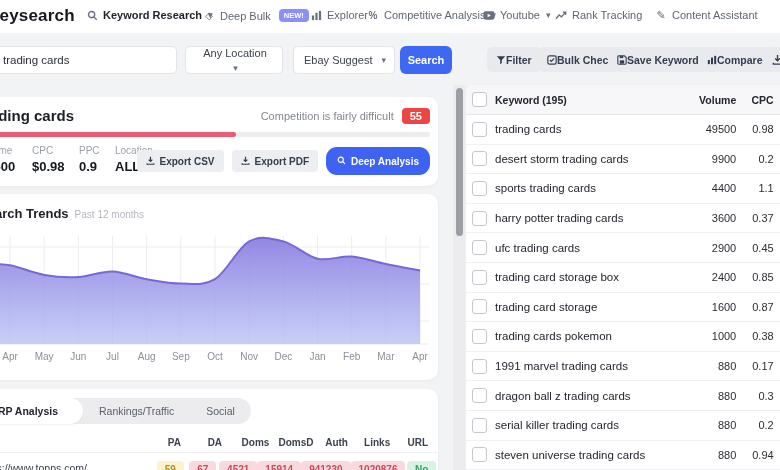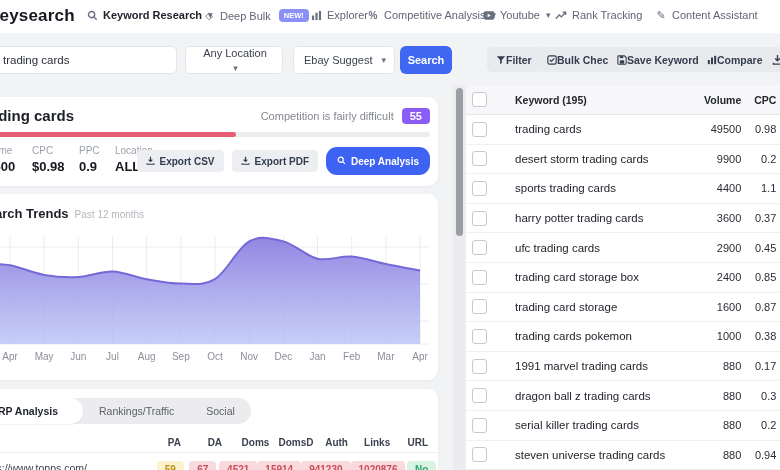--- a/index.html
+++ b/index.html
@@ -34,21 +34,21 @@
   
   .card{position:absolute;left:0;width:479px;background:#fff;border-radius:10px;box-shadow:0 1px 3px rgba(25,30,50,.05);}
   .card1{top:97px;height:89px;}
   .card2{top:194px;height:186px;}
   .card3{top:389px;height:95px;}
 
   .c1-row{position:absolute;left:20px;right:8px;top:10px;display:flex;justify-content:space-between;align-items:center;}
   .kw-title{font-size:15px;font-weight:700;color:#1c1f26;white-space:nowrap;}
   .comp-wrap{display:flex;align-items:center;gap:8px;}
   .comp-text{font-size:11px;color:#84888f;white-space:nowrap;}
-  .score-badge{background:#8b5cf6;color:#fff;font-size:11px;font-weight:700;border-radius:4px;padding:2px 8px;}
+  .score-badge{background:#ef4444;color:#fff;font-size:11px;font-weight:700;border-radius:4px;padding:2px 8px;}
   .progress{position:absolute;left:20px;right:8px;top:35px;height:5px;background:#ededef;border-radius:3px;}
   .progress-fill{height:5px;background:#e85d74;border-radius:3px;width:57%;}
   .metrics{position:absolute;left:20px;top:48px;display:flex;}
   .metric{display:flex;flex-direction:column;}
   .m0{width:53px;} .m1{width:47px;} .m2{width:36px;}
   .metric .lab{font-size:10px;color:#9a9fa8;}
   .metric .val{font-size:13px;font-weight:700;color:#15181e;margin-top:3px;white-space:nowrap;}
   .c1-btns{position:absolute;right:8px;top:50px;display:flex;gap:8px;align-items:center;}
   .exp-btn{height:22px;background:#eceef2;border:none;border-radius:4px;display:flex;align-items:center;gap:5px;padding:0 9px;
            font-size:10px;font-weight:600;color:#333d4f;font-family:"Liberation Sans",sans-serif;cursor:pointer;white-space:nowrap;}
@@ -80,21 +80,21 @@
   .vthumb{position:absolute;left:2.5px;top:3px;width:7px;height:148px;background:#9b9ea4;border-radius:4px;cursor:grab;}
 
   
   .rpanel{position:absolute;left:507px;top:85px;width:363px;height:385px;background:#fff;border-top-left-radius:8px;box-shadow:0 1px 3px rgba(25,30,50,.05);}
   .krow{display:flex;align-items:center;box-sizing:border-box;padding-left:6px;border-bottom:1px solid #f0f0f3;}
   .khead{height:30px;background:#f7f7f9;border-top-left-radius:8px;border-bottom:1px solid #e8e8ec;}
   .khead .kname{font-weight:700;color:#23262e;font-size:10.5px;}
   .khead .kvol,.khead .kcpc,.khead .kppc{font-weight:700;color:#23262e;font-size:10.5px;}
   .kdata{height:29.6px;}
   .cbox{width:13px;height:13px;border:1.5px solid #c6c8cd;border-radius:3px;background:#fff;flex:none;cursor:pointer;}
-  .kname{margin-left:28px;width:190px;font-size:11.5px;color:#23262e;white-space:nowrap;overflow:hidden;}
+  .kname{margin-left:8px;width:190px;font-size:11.5px;color:#23262e;white-space:nowrap;overflow:hidden;}
   .kvol{width:55px;text-align:right;font-size:11px;color:#2a2d34;}
   .kcpc{width:38px;text-align:right;font-size:11px;color:#2a2d34;}
   .kppc{padding-left:12px;width:44px;text-align:left;font-size:11px;color:#2a2d34;}
 </style>
 </head>
 <body>
 
 <div class="wrapper">
 
   <div class="topbar">

